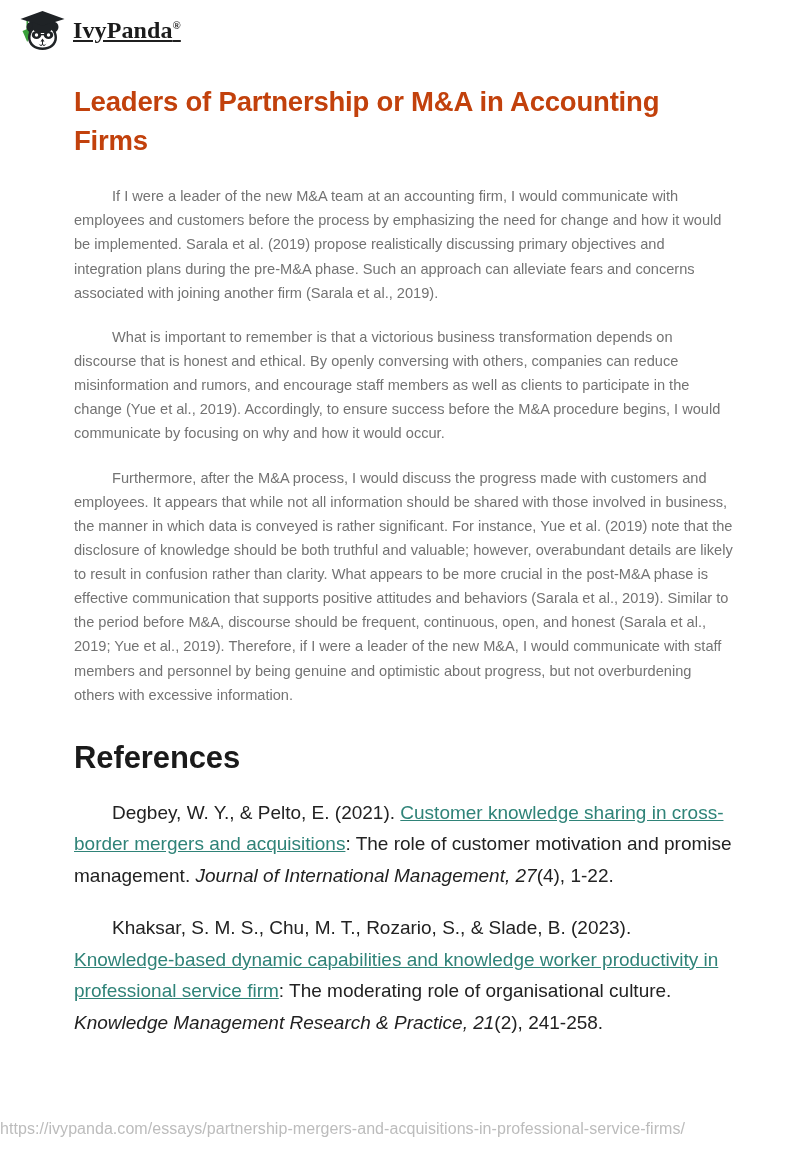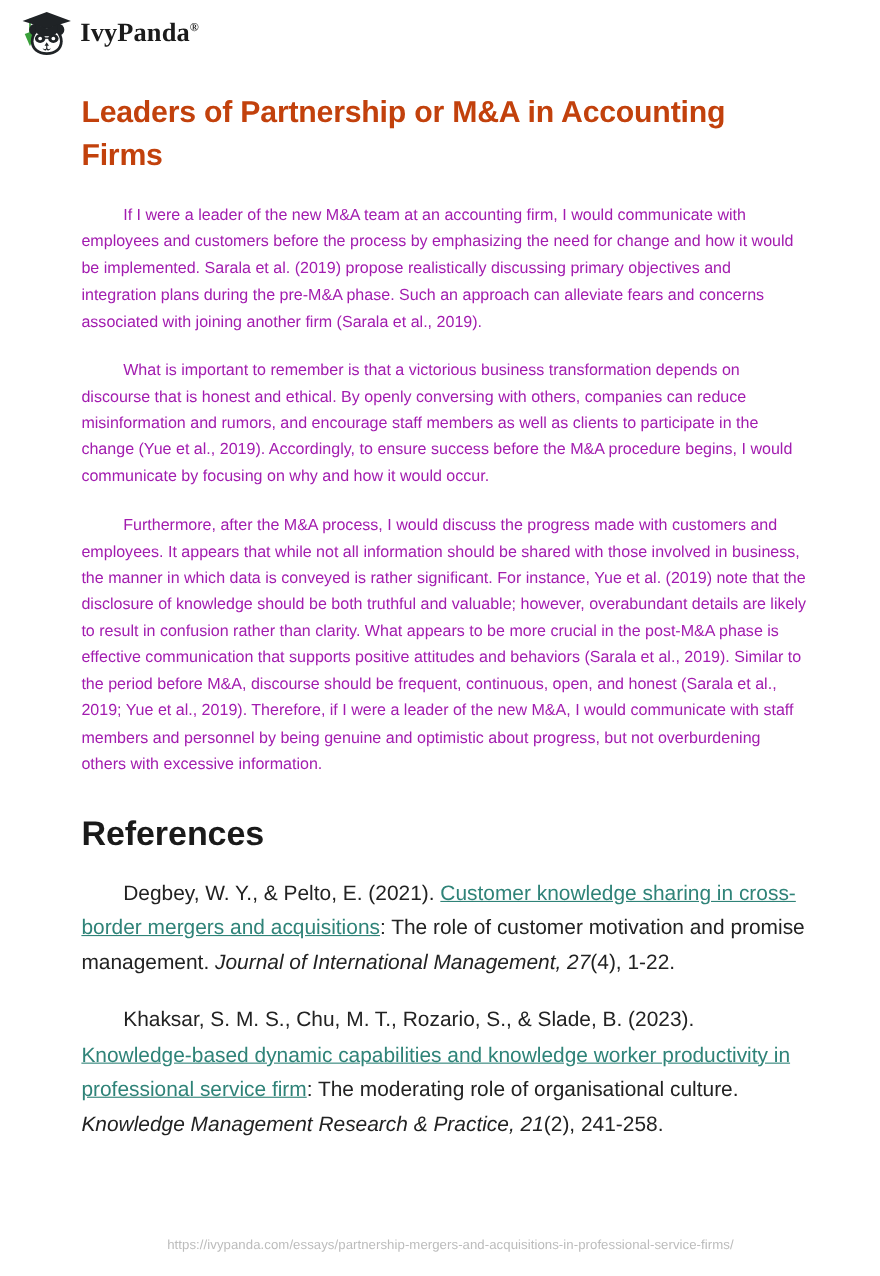--- a/index.html
+++ b/index.html
@@ -16,20 +16,21 @@
     position: relative;
   }
 
   
   .page-header {
     height: 60px;
     display: flex;
     align-items: center;
     padding: 0 22px 0 14px;
     box-sizing: border-box;
+    text-decoration: underline;
   }
   .brand {
     display: flex;
     align-items: center;
     flex: 0 0 auto;
     gap: 7px;
   }
   .brand-logo {
     width: 52px;
     height: 42px;
@@ -79,21 +80,21 @@
     font-weight: bold;
     margin: 33px 0 0 0;
     letter-spacing: -0.1px;
     color: #1a1a1a;
   }
   p.para {
     font-size: 14.6px;
     line-height: 1.655;
     margin: 20px 0 0 0;
     text-indent: 38px;
-    color: #a21caf;
+    color: #737373;
     max-width: 660px;
   }
   p.para.first-para { margin-top: 24px; }
 
   p.reference {
     font-size: 19px;
     line-height: 1.655;
     margin: 21px 0 0 0;
     text-indent: 38px;
     color: #222222;
@@ -105,25 +106,24 @@
     text-decoration-color: #2f8378;
   }
   .ital { font-style: italic; }
 
   
   .page-footer {
     position: absolute;
     left: 0;
     right: 0;
     bottom: 22px;
-    text-align: center;
-    font-size: 12px;
+    text-align: left;
+    font-size: 16px;
     color: #bcbcbc;
     letter-spacing: 0.05px;
-    padding-left: 19px;
   }
 </style>
 </head>
 <body>
 
 <div class="page-header">
 
   <div class="brand">
     <svg class="brand-logo" viewBox="0 0 104 84">
 

